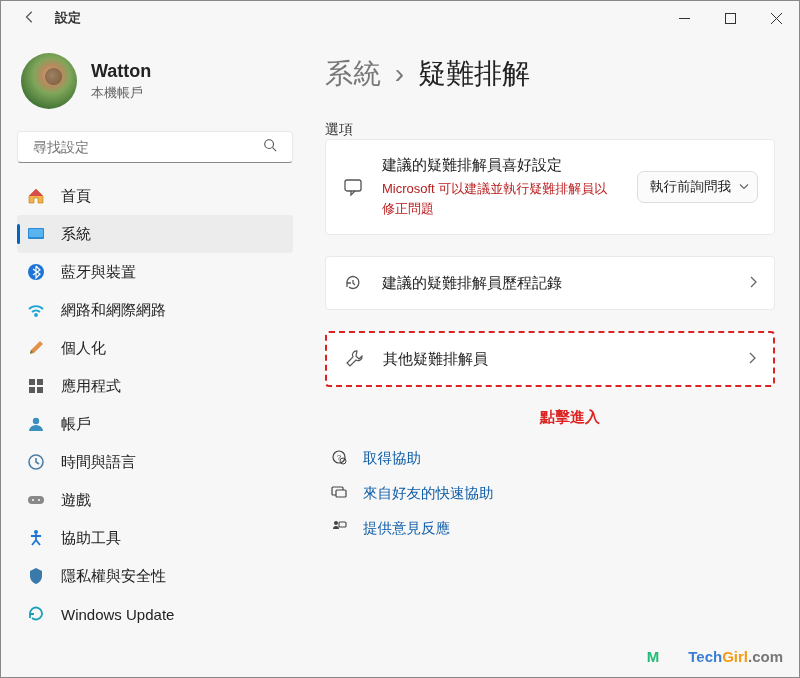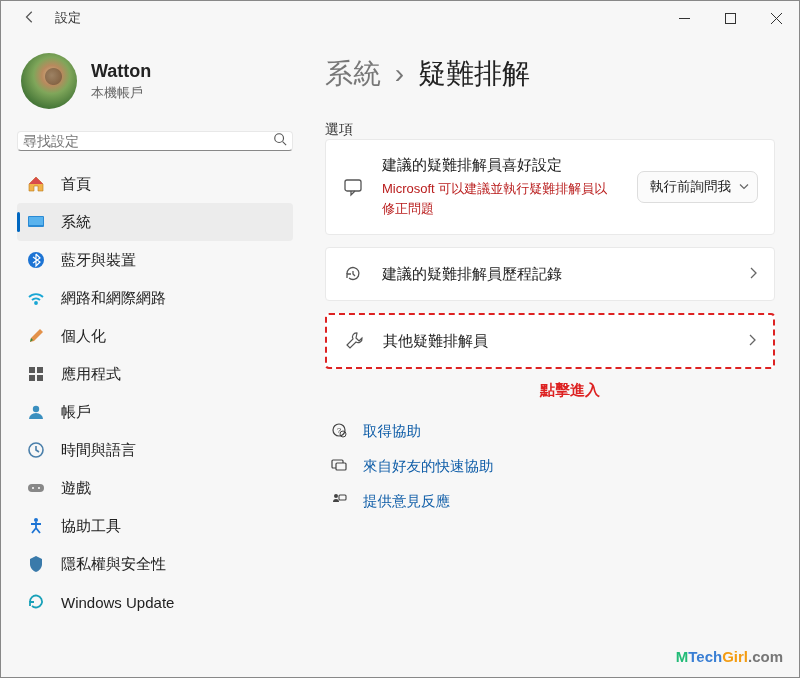--- a/index.html
+++ b/index.html
@@ -1,78 +1,78 @@
 <!DOCTYPE html>
 <html><head>
 <meta charset="utf-8">
 <style>
   * { box-sizing: border-box; margin: 0; padding: 0; font-family: "Segoe UI", "Microsoft JhengHei", sans-serif; }
   body { width: 800px; height: 678px; background: #f7f7f7; border: 1px solid #888; overflow: hidden; position: relative; }
   
   
   .titlebar { height: 34px; display: flex; align-items: center; padding: 0 0 0 22px; color: #333; font-size: 13px; }
   .titlebar .back { margin-right: 18px; color: #555; cursor: pointer; }
-  .titlebar .title { flex: 1; }
+  .titlebar .title { flex: 1; font-weight: bold; }
   .winbtns { display: flex; }
   .winbtn { width: 46px; height: 34px; display: flex; align-items: center; justify-content: center; color: #333; }
   .winbtn svg { width: 11px; height: 11px; }
   
   
   .layout { display: flex; height: calc(100% - 34px); }
   .sidebar { width: 300px; padding: 0 8px 0 16px; }
   .content { flex: 1; padding: 20px 24px 0 24px; overflow: hidden; }
   
   
   .profile { display: flex; align-items: center; padding: 18px 0 18px 4px; gap: 14px; }
   .avatar { width: 56px; height: 56px; border-radius: 50%; background: radial-gradient(circle at 55% 40%, #d9b48a 0%, #b88a5e 22%, #7fa65a 40%, #4a7a3a 70%, #2e5726 100%); position: relative; overflow: hidden; }
   .avatar::after { content:""; position:absolute; inset:0; background: radial-gradient(circle at 58% 42%, rgba(0,0,0,0.28) 0 8px, transparent 9px); }
   .profile .name { font-size: 18px; font-weight: 600; color: #222; }
   .profile .sub { font-size: 13px; color: #666; margin-top: 2px; }
   
   
-  .search { margin: 4px 0 14px 0; height: 20px; background: #fff; border: 1px solid #e8e8e8; border-bottom: 1px solid #888; border-radius: 4px; display: flex; align-items: center; padding: 0 5px; }
+  .search { margin: 4px 0 14px 0; height: 32px; background: #fff; border: 1px solid #e8e8e8; border-bottom: 1px solid #888; border-radius: 4px; display: flex; align-items: center; padding: 0 15px; }
   .search input { flex: 1; border: none; outline: none; font-size: 14px; background: transparent; }
   .search .sicon { color: #555; }
   
   
   .nav { list-style: none; }
   .nav li { display: flex; align-items: center; gap: 16px; height: 38px; padding: 0 10px; border-radius: 4px; font-size: 15px; color: #222; cursor: pointer; }
   .nav li .ic { width: 18px; height: 18px; display: flex; align-items: center; justify-content: center; }
   .nav li.active { background: #ececec; position: relative; }
   .nav li.active::before { content: ""; position: absolute; left: 0; top: 9px; bottom: 9px; width: 3px; background: #0067c0; border-radius: 2px; }
   
   
   .crumb { font-size: 28px; color: #222; font-weight: 400; margin-bottom: 28px; }
   .crumb .root { color: #777; }
   .crumb .sep { color: #777; margin: 0 6px; }
   .section-h { font-size: 14px; color: #333; }
   
   
-  .card { background: #fff; border: 1px solid #e9e9e9; border-radius: 4px; padding: 16px 16px; display: flex; align-items: center; gap: 18px; margin-bottom: 12px; }
+  .card { background: #fff; border: 1px solid #e9e9e9; border-radius: 4px; padding: 16px 16px; display: flex; align-items: center; gap: 18px; margin-bottom: 21px; }
   .card .cicon { width: 22px; display: flex; justify-content: center; color: #555; }
   .card .ctext { flex: 1; }
   .card .ctitle { font-size: 15px; color: #222; }
   .card .cdesc { font-size: 13px; color: #b91c1c; margin-top: 4px; line-height: 1.5; }
   .card .arrow { color: #666; }
   .selectbox { border: 1px solid #ddd; border-radius: 7px; padding: 6px 26px 6px 12px; font-size: 13.5px; color: #222; background: #fbfbfb; position: relative; white-space: nowrap; }
   .selectbox .chev { position: absolute; right: 8px; top: 50%; transform: translateY(-50%); color: #666; }
   
   .card.highlight { border: 2px dashed #d22; }
   .annot { color: #d22; font-weight: 700; font-size: 15px; text-align: center; margin: 6px 0 14px 40px; }
   
   
   .links { list-style: none; margin-top: 6px; }
   .links li { display: flex; align-items: center; gap: 14px; padding: 8px 6px; font-size: 14.5px; }
   .links li a { color: #105ea8; text-decoration: none; }
   .links .lic { width: 18px; color: #444; }
   
   
   .wm { position: absolute; right: 16px; bottom: 12px; font-size: 15px; font-weight: 600; }
   .wm .m { color: #2b7; }
-  .wm .t { color: #3a7fd4; }
+  .wm .t { color: #3a7fd4; margin-left: 29px; }
   .wm .g { color: #f39c12; margin-top: 12px; }
   .wm .rest { color: #777; }
 </style>
 </head>
 <body>
 
 <div class="titlebar">
   <span class="back">
     <svg width="14" height="14" viewBox="0 0 16 16">
         <path d="M10 2 L4 8 L10 14" stroke="#555" stroke-width="1.4" fill="none"></path>

